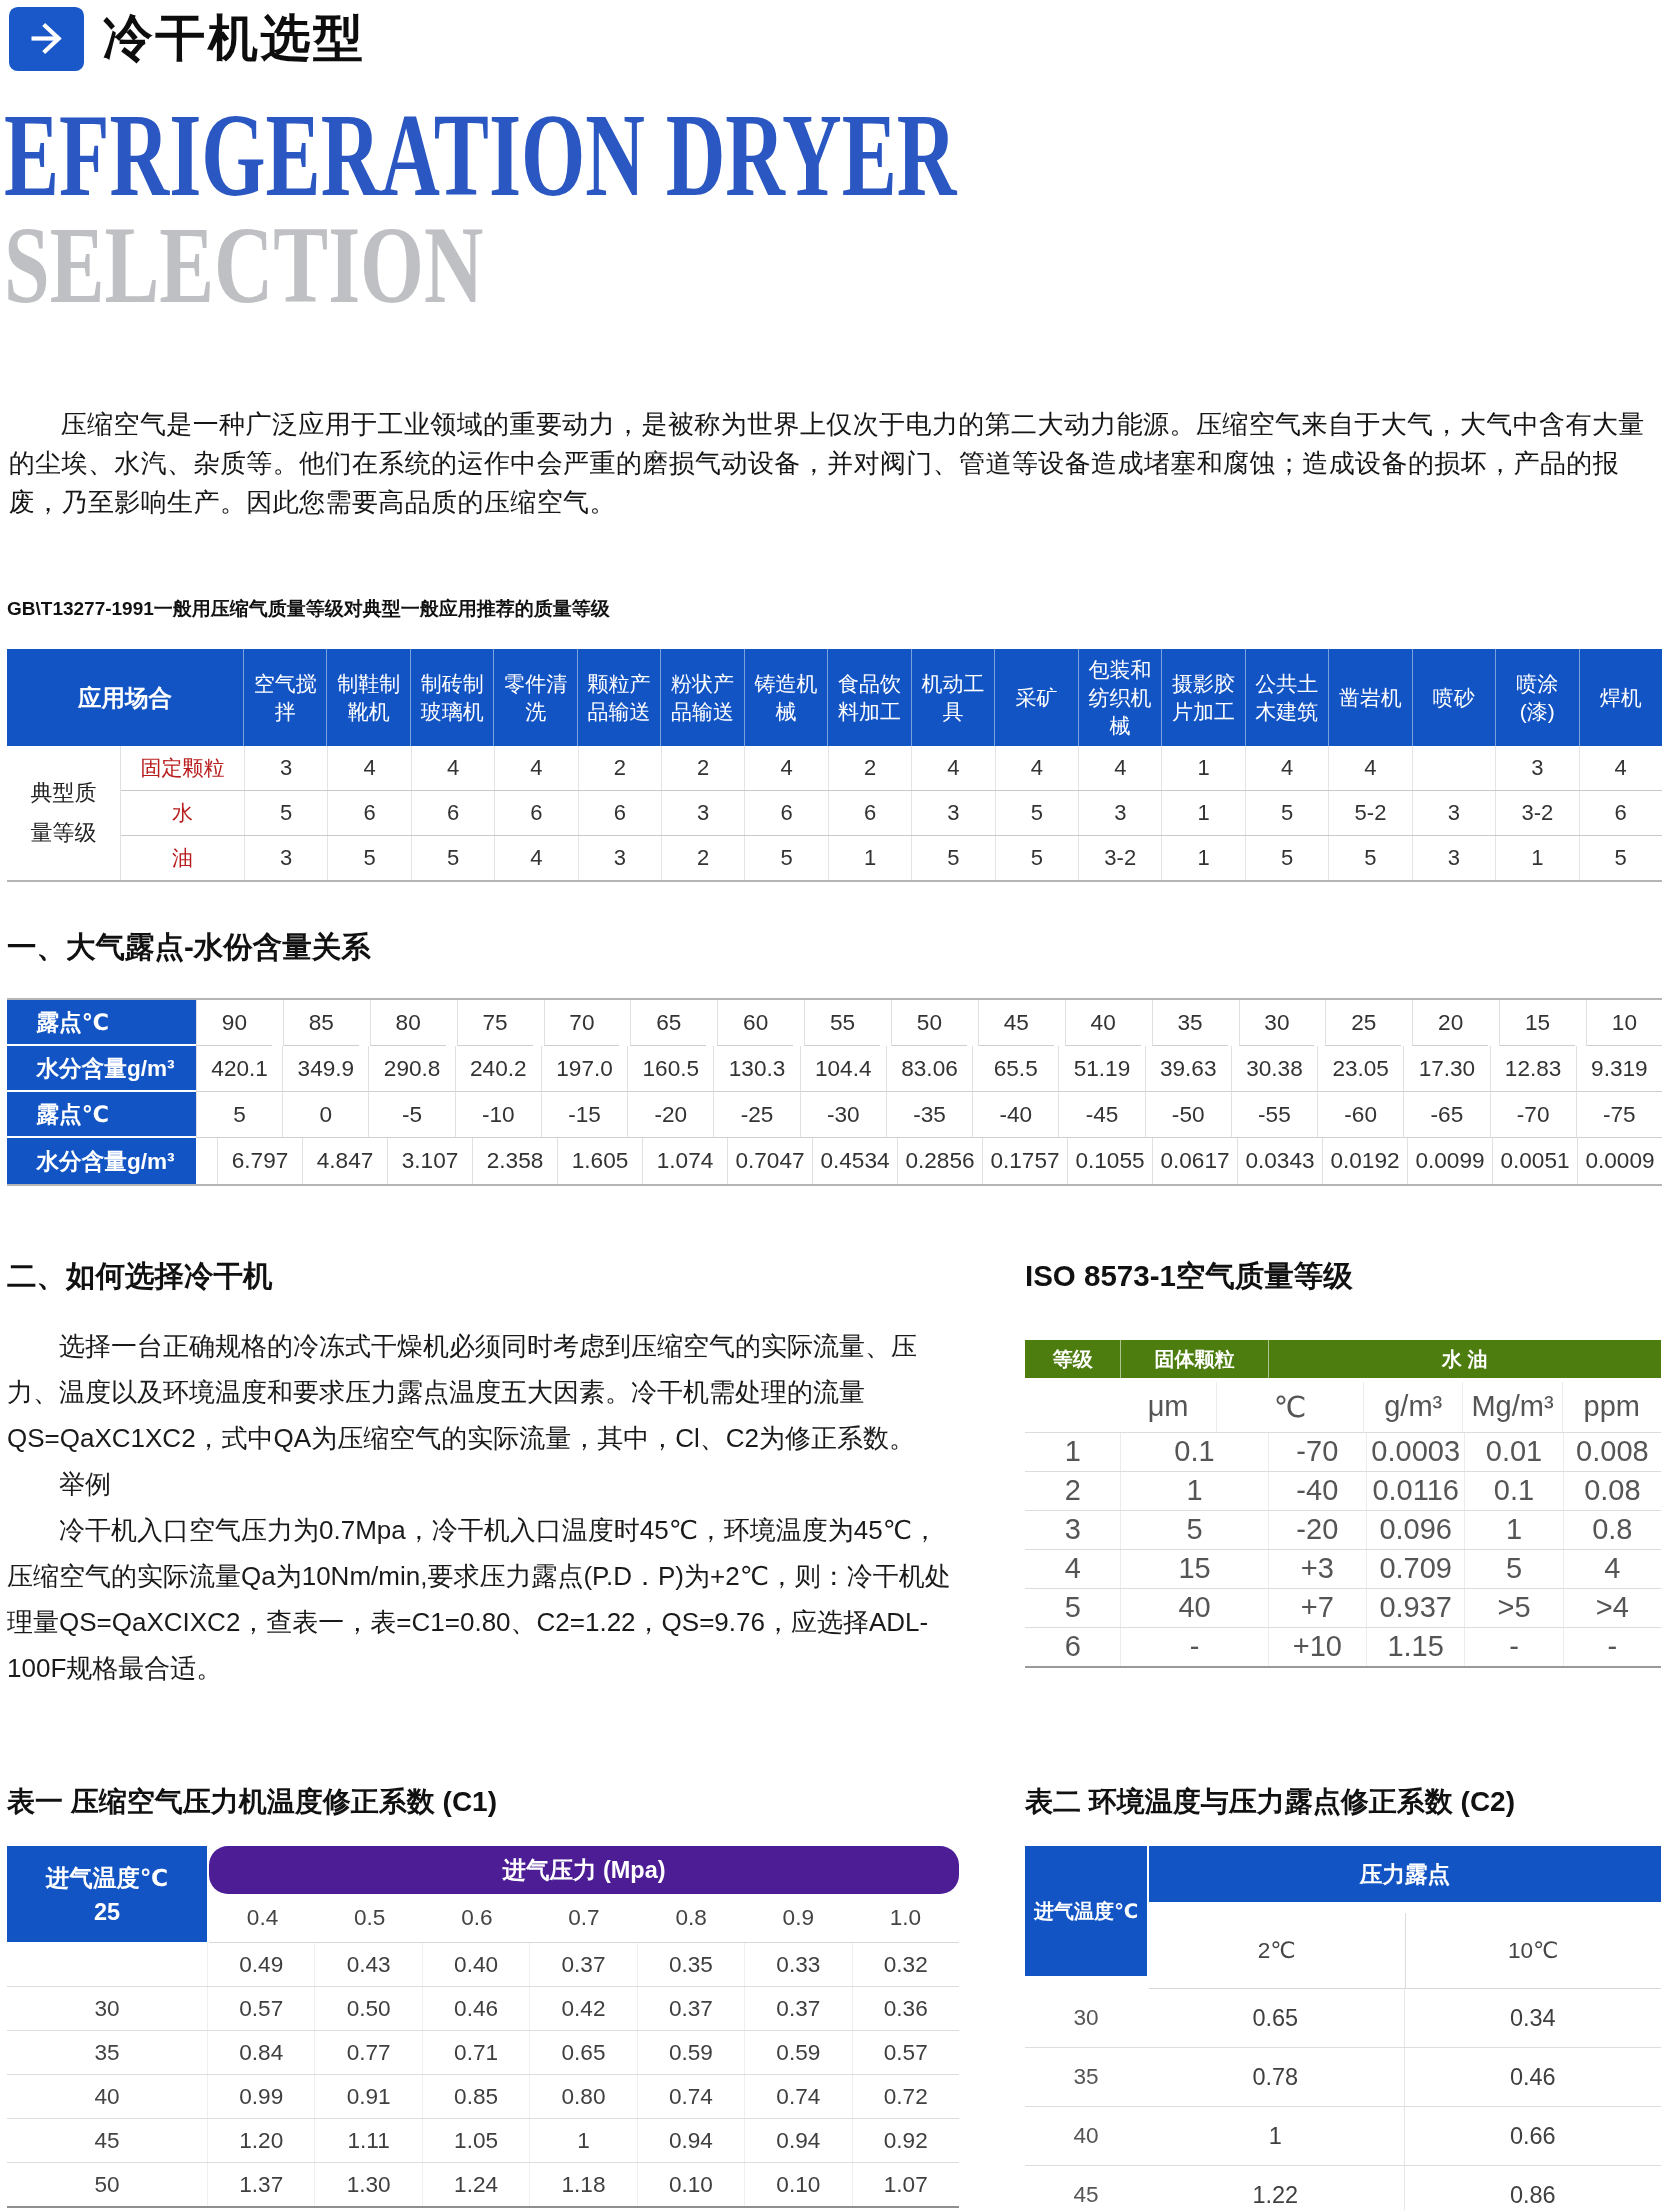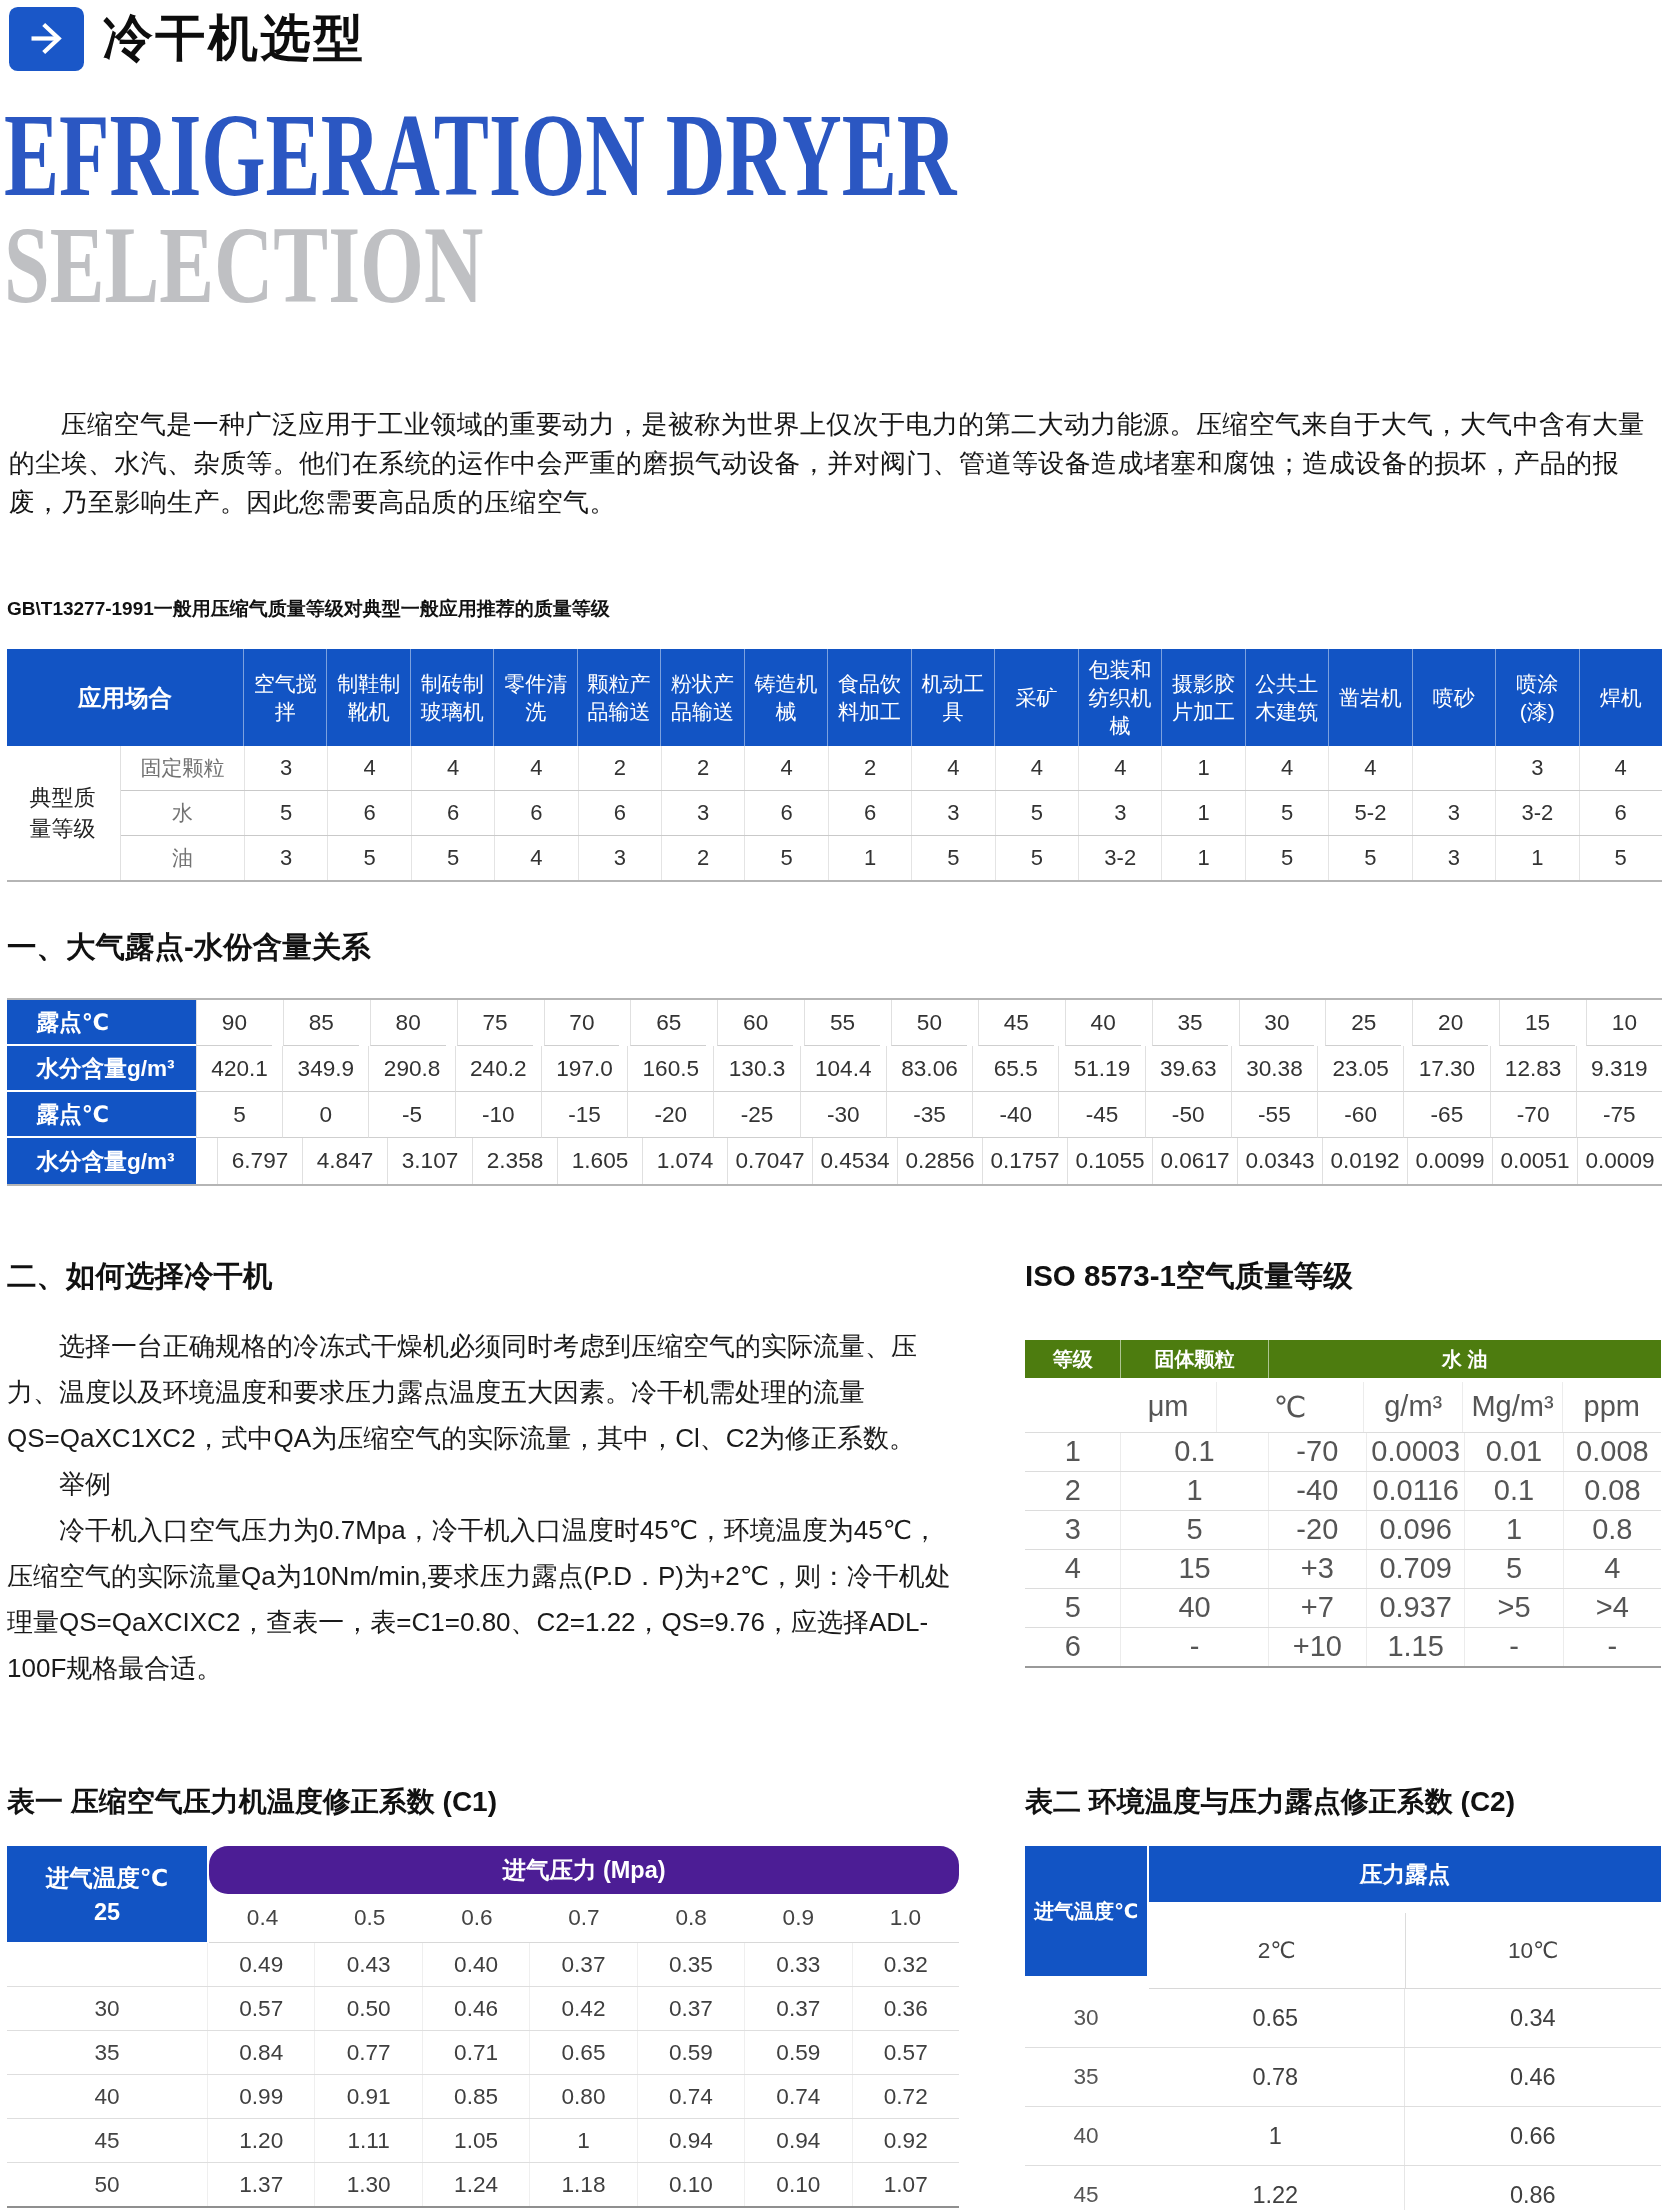--- a/index.html
+++ b/index.html
@@ -32,27 +32,27 @@
 
   
   .gbt{position:absolute;top:649px;left:7px;width:1655px;border-bottom:2.6px solid #b5b5b5;}
   .gbt-head{display:flex;height:97px;background:#1254c4;color:#fff;}
   .gbt-corner{flex:0 0 236px;display:flex;align-items:center;justify-content:center;
               font-size:23.5px;font-weight:600;}
   .gbt-cols{flex:1;display:flex;}
   .gbt-cols .cell{border-left:0.9px solid rgba(255,255,255,.45);font-size:21px;font-weight:500;
                   line-height:28px;padding:0 8.7px;text-align:center;}
   .gbt-body{display:flex;}
-  .gbt-group{flex:0 0 113px;display:flex;align-items:center;justify-content:center;
-             font-size:22px;color:#222;line-height:31px;padding:0 22.6px;box-sizing:border-box;}
+  .gbt-group{flex:0 0 113px;display:flex;align-items:center;justify-content:center;text-align:center;
+             font-size:22px;color:#222;line-height:40px;padding:0 22.6px;box-sizing:border-box;}
   .gbt-rows{flex:1;border-left:0.9px solid #e0e0e0;}
   .gbt-row{display:flex;height:44px;border-top:0.9px solid #c9c9c9;}
   .gbt-row:first-child{border-top:none;}
   .gbt-rowlabel{flex:0 0 123px;display:flex;align-items:center;justify-content:center;
-                font-size:21px;color:#737373;}
+                font-size:21px;color:#b91c1c;}
   .gbt-row .cell{border-left:0.9px solid #e4e4e4;font-size:22px;color:#333;}
 
   
   .dewt{position:absolute;top:998px;left:7px;width:1655px;border-top:2.6px solid #b5b5b5;
         border-bottom:2.6px solid #b5b5b5;}
   .dew-row{display:flex;height:46px;}
   .dew-label{flex:0 0 189px;background:#1254c4;color:#fff;font-weight:bold;font-size:22.6px;
              display:flex;align-items:center;padding-left:29.5px;box-sizing:border-box;
              border-bottom:2.6px solid #fff;}
   .dew-row:last-child .dew-label{border-bottom:none;}

